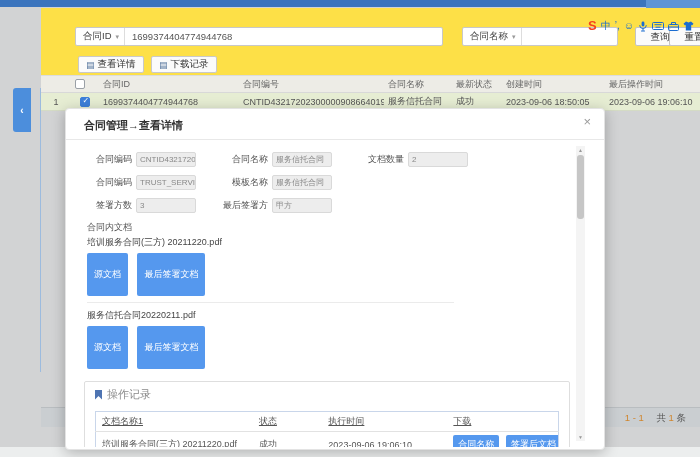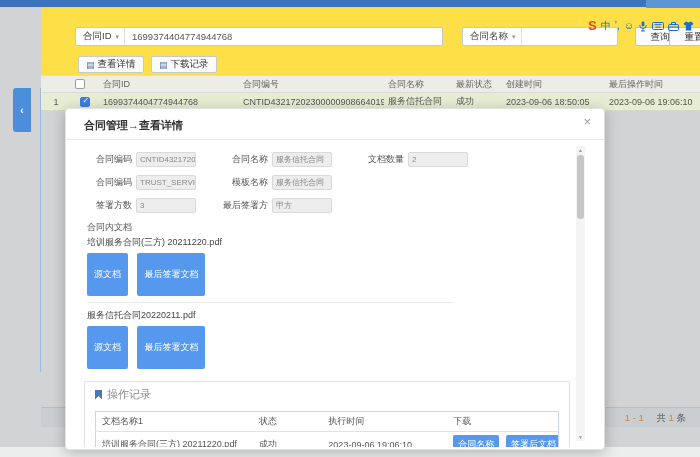--- a/index.html
+++ b/index.html
@@ -71,21 +71,21 @@
   .dname { font-size:9px; color:#444; margin:2px 0 4px; }
   .dbtns { margin-bottom:5px; }
   .dbtns .bluebtn { margin-right:5px; padding:15px 7px; }
   .ddiv { border-top:1px solid #ebebeb; width:367px; margin:6px 0; }
 
   .oppanel { margin-top:7px; border:1px solid #dedede; border-radius:2px; height:126px; overflow:hidden; background:#fff; }
   .optitle { padding:5px 10px 4px; font-size:11px; color:#8a8a8a; display:flex; align-items:center; gap:5px; }
   .bookmark { width:7px; height:10px; background:#4e74b2; clip-path:polygon(0 0,100% 0,100% 100%,50% 65%,0 100%); display:inline-block; }
   .opbanner { margin:0 10px; background:#4e73af; color:#fff; font-size:9px; line-height:1.75; padding:3px 8px; border-radius:2px; }
   .optable { margin:5px 10px 0; width:calc(100% - 20px); border-collapse:collapse; table-layout:fixed; border:1px solid #c9d6ea; }
-  .optable th { font-size:9px; color:#555; font-weight:normal; text-align:left; padding:3px 6px; border-bottom:1px solid #e2e2e2; white-space:nowrap; overflow:hidden; }
+  .optable th { font-size:9px; color:#555; font-weight:normal; text-align:left; padding:3px 6px; border-bottom:1px solid #e2e2e2; white-space:nowrap; overflow:hidden;text-decoration:underline; }
   .optable td { font-size:9px; color:#555; padding:3px 6px; border-bottom:1px solid #ececec; white-space:nowrap; overflow:hidden; vertical-align:middle; }
   .obtns .bluebtn { margin-right:4px; padding:3px 5px; }
 
   .mscroll { position:absolute; right:19px; top:37px; bottom:8px; width:9px; background:#f4f4f4; }
   .sarrow { height:8px; font-size:5px; color:#999; text-align:center; line-height:8px; cursor:pointer; }
   .sarrow.down { position:absolute; bottom:0; left:0; right:0; }
   .sthumb { position:absolute; left:1px; right:1px; top:9px; height:64px; background:#c6c6c6; border-radius:3px; cursor:grab; }
 </style>
 </head>
 <body>

